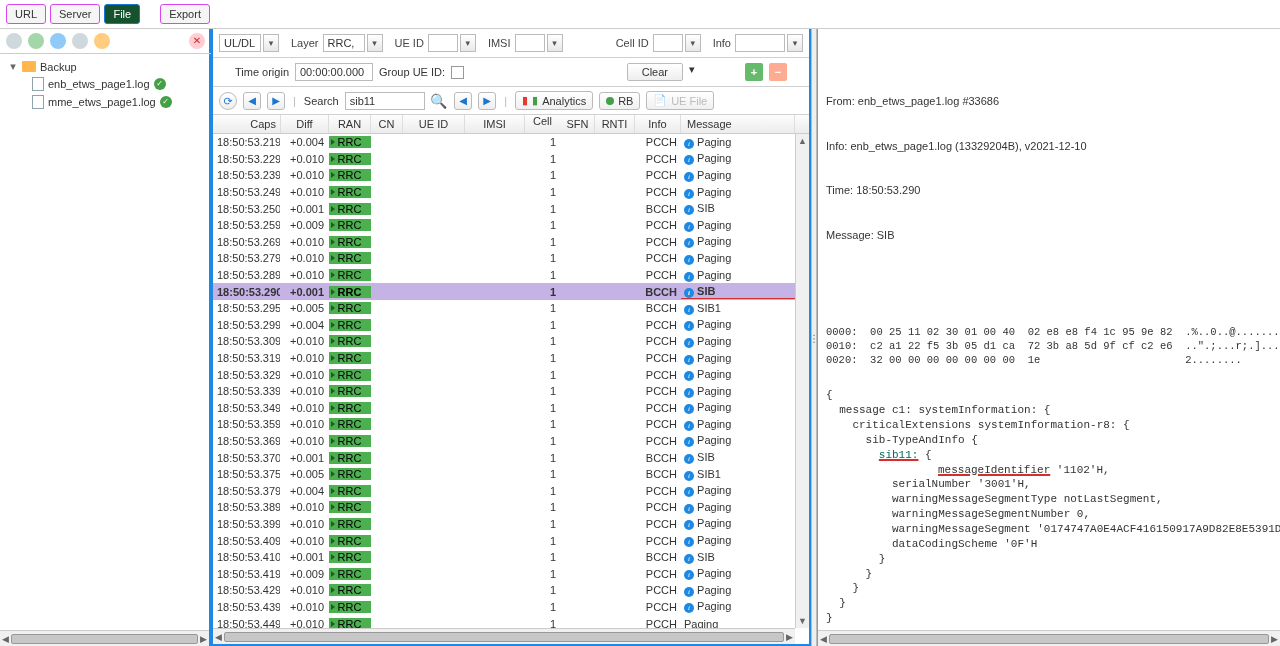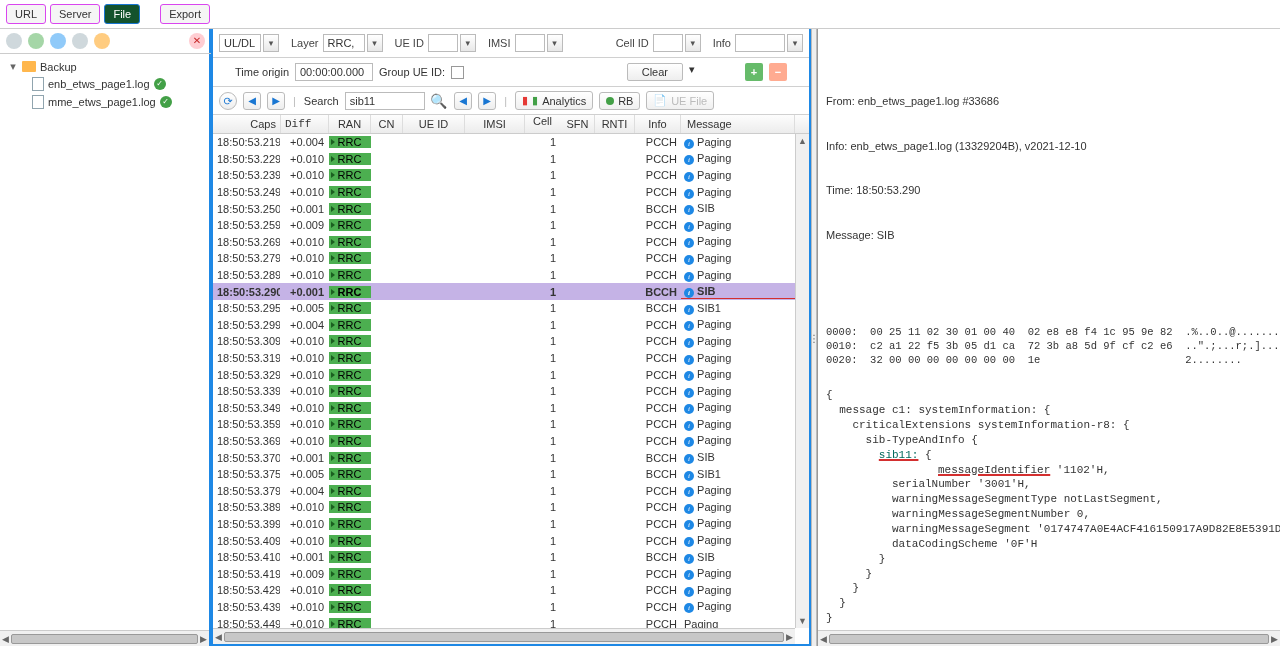--- a/index.html
+++ b/index.html
@@ -60,21 +60,21 @@
     .searchbar { padding: 4px 6px; display:flex; align-items:center; gap:6px; border-bottom:1px solid #d0d0d0; background:#fff; }
     .nav-btn { width:18px;height:18px;border:1px solid #bbb;background:linear-gradient(#fff,#eee);border-radius:3px;text-align:center;line-height:16px;font-size:10px;color:#1976d2;}
     .refresh-btn { width:18px;height:18px;border:1px solid #bbb;background:linear-gradient(#fff,#eee);border-radius:50%;text-align:center;line-height:16px;font-size:11px;color:#1976d2;}
     .sep { color:#bbb; margin:0 2px; }
     .chip { display:flex;align-items:center;gap:4px;padding:2px 6px;border:1px solid #bbb;border-radius:3px;background:linear-gradient(#fff,#f0f0f0);}
     .chip .dot-g{width:8px;height:8px;border-radius:50%;background:#43a047;display:inline-block;}
     .chip.disabled{color:#bbb;}
 
     .grid-head { display:flex; background:linear-gradient(#fdfdfd,#ececec); border-bottom:1px solid #ccc; }
     .gh { border-right:1px solid #ddd; padding:3px 4px; text-align:center; font-size:11px; color:#333; overflow:hidden;}
-    .gh.time{width:68px;text-align:right;} .gh.diff{width:48px;text-align:left;font-family:Liberation Mono, monospace;} .gh.ran{width:42px;}
+    .gh.time{width:68px;text-align:right;} .gh.diff{width:48px;text-align:center;} .gh.ran{width:42px;}
     .gh.cn{width:32px;} .gh.ueid{width:62px;} .gh.imsi{width:60px;} .gh.cell{width:36px;}
     .gh.sfn{width:34px;} .gh.rnti{width:40px;} .gh.info{width:46px;} .gh.msg{flex:1;text-align:left;padding-left:6px;}
     .gh.scroll-gutter{width:14px;border-right:none;}
 
     .grid-body { flex:1; overflow:hidden; position:relative; }
     .grid-rows { position:absolute; inset:0; overflow:hidden; }
     .row { display:flex; height:16.6px; align-items:center; font-size:11px; }
     .row.selected { background:#c5b3e6 !important; font-weight:bold; }
     .row.selected .cell.msg{border-bottom:1px solid #d32f2f;}
     .cell { border-right:1px solid transparent; padding:0 4px; overflow:hidden; white-space:nowrap; }

